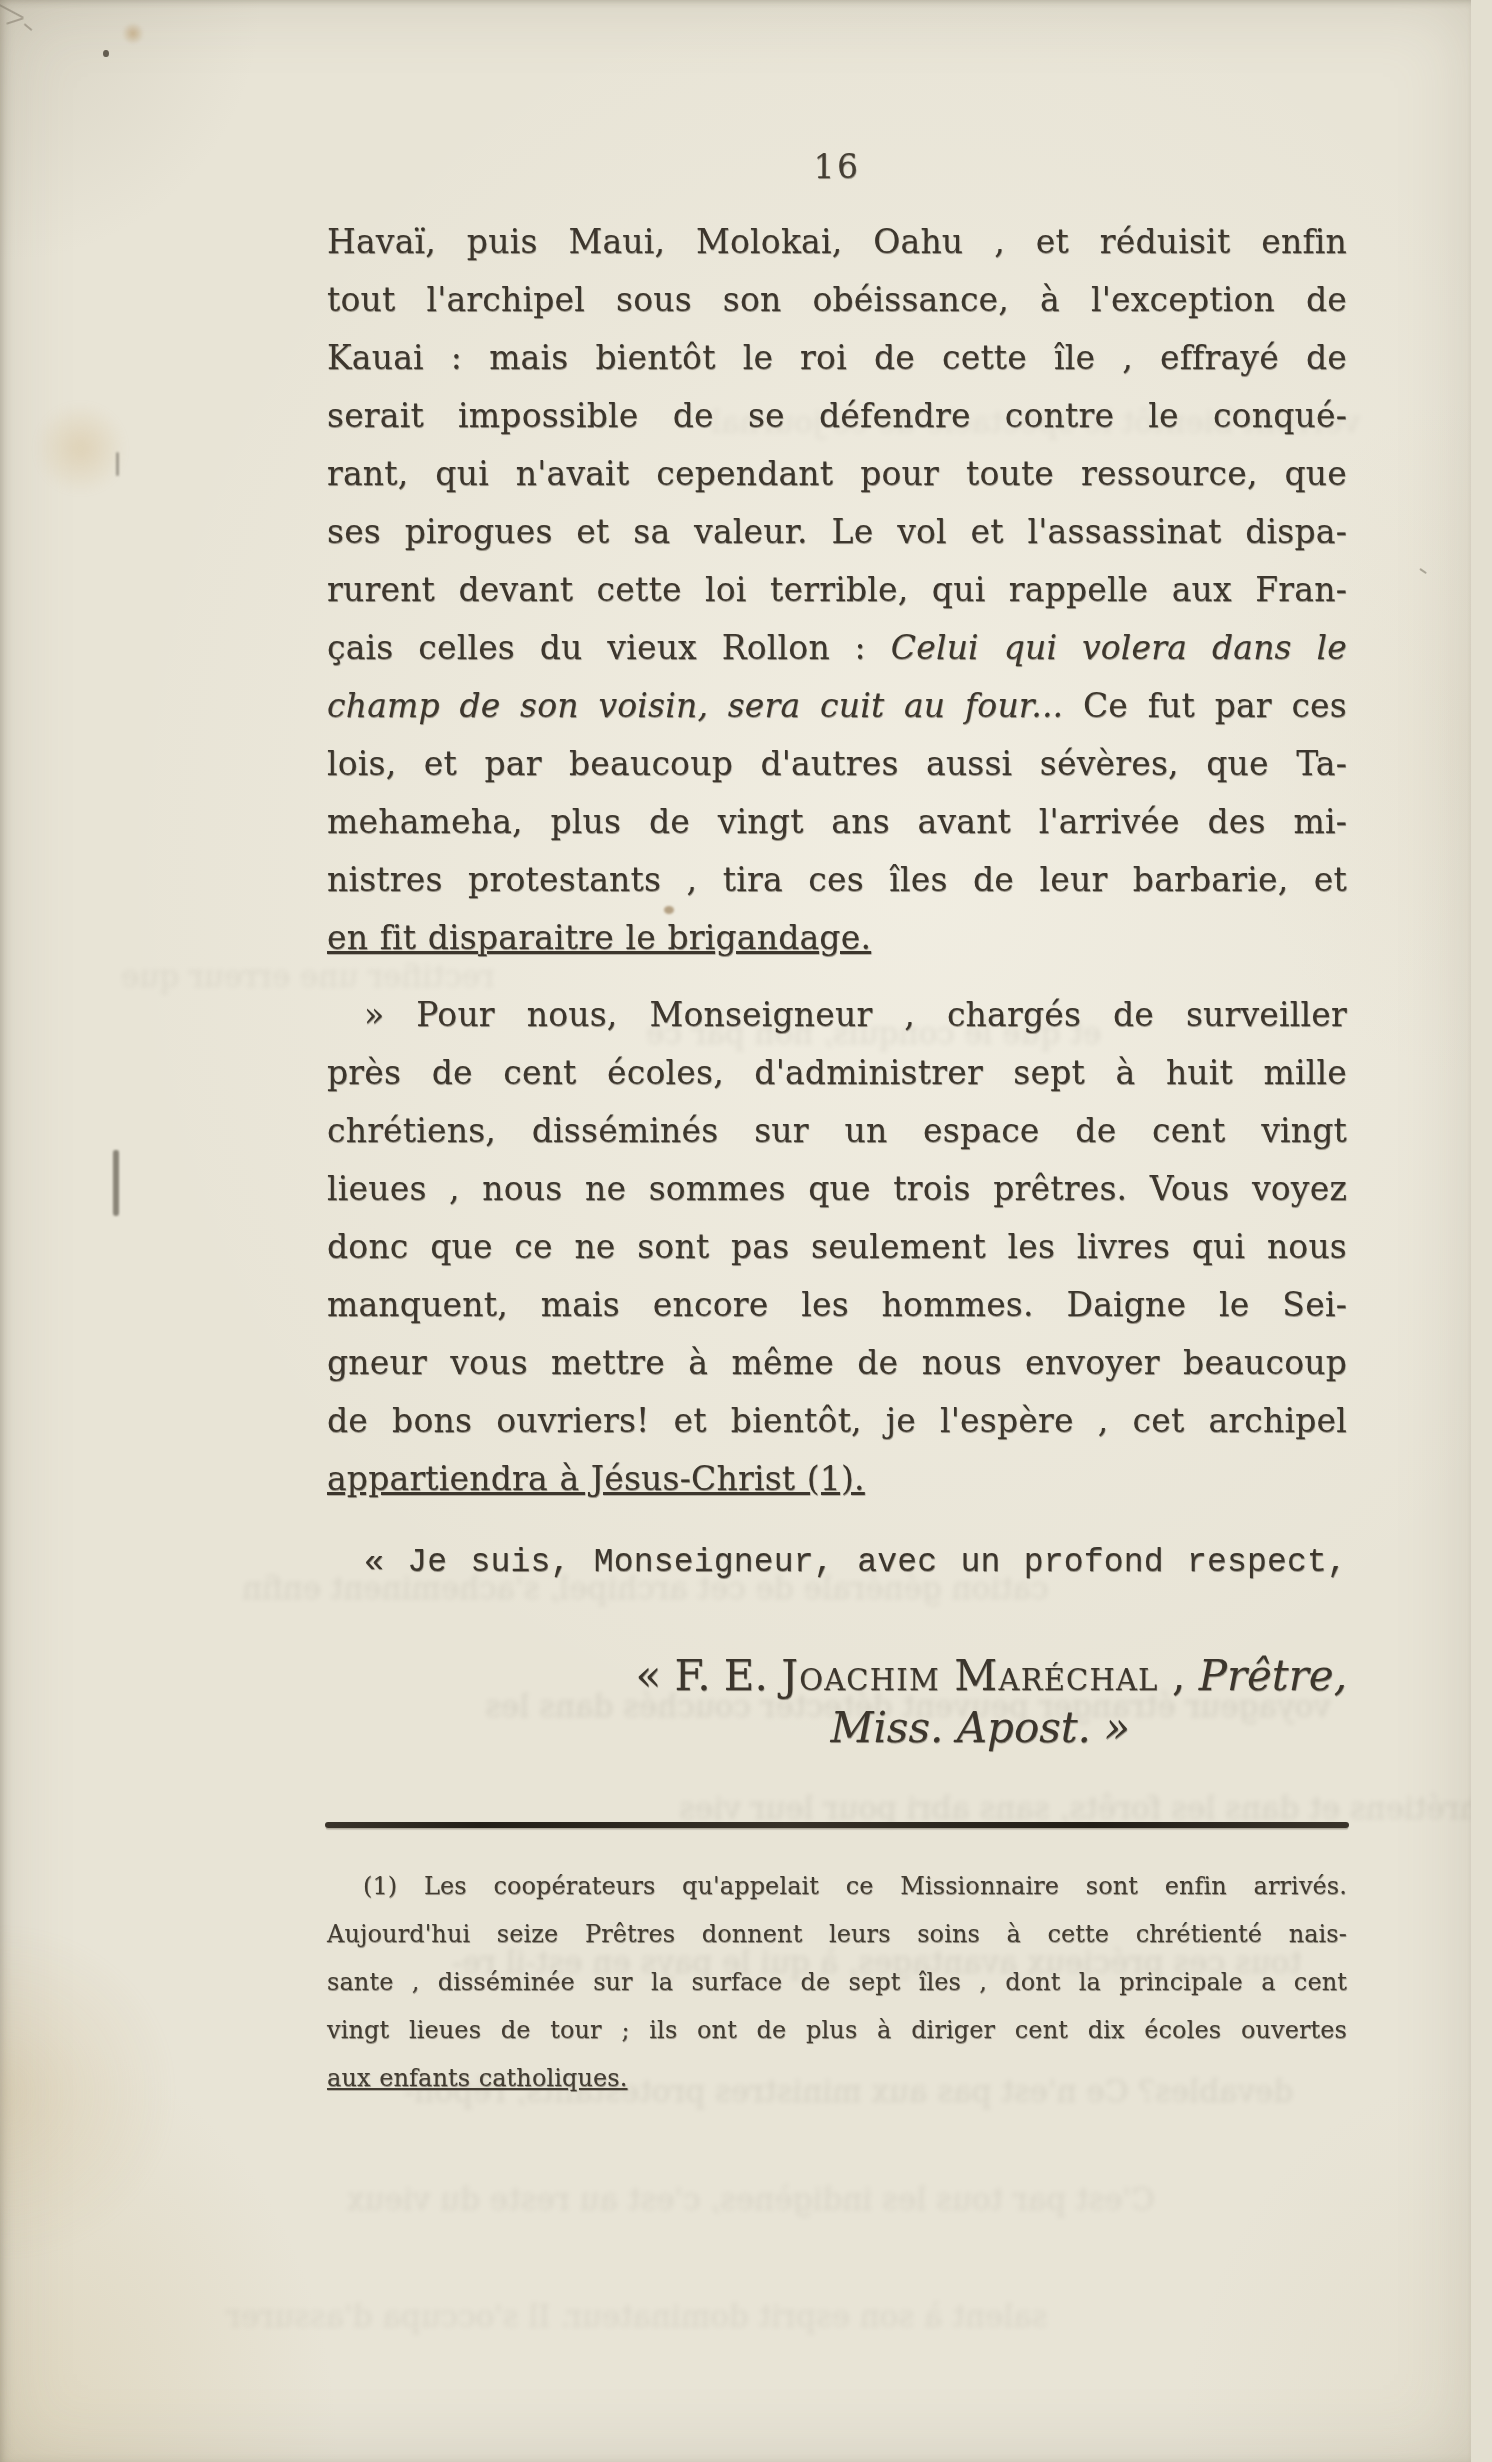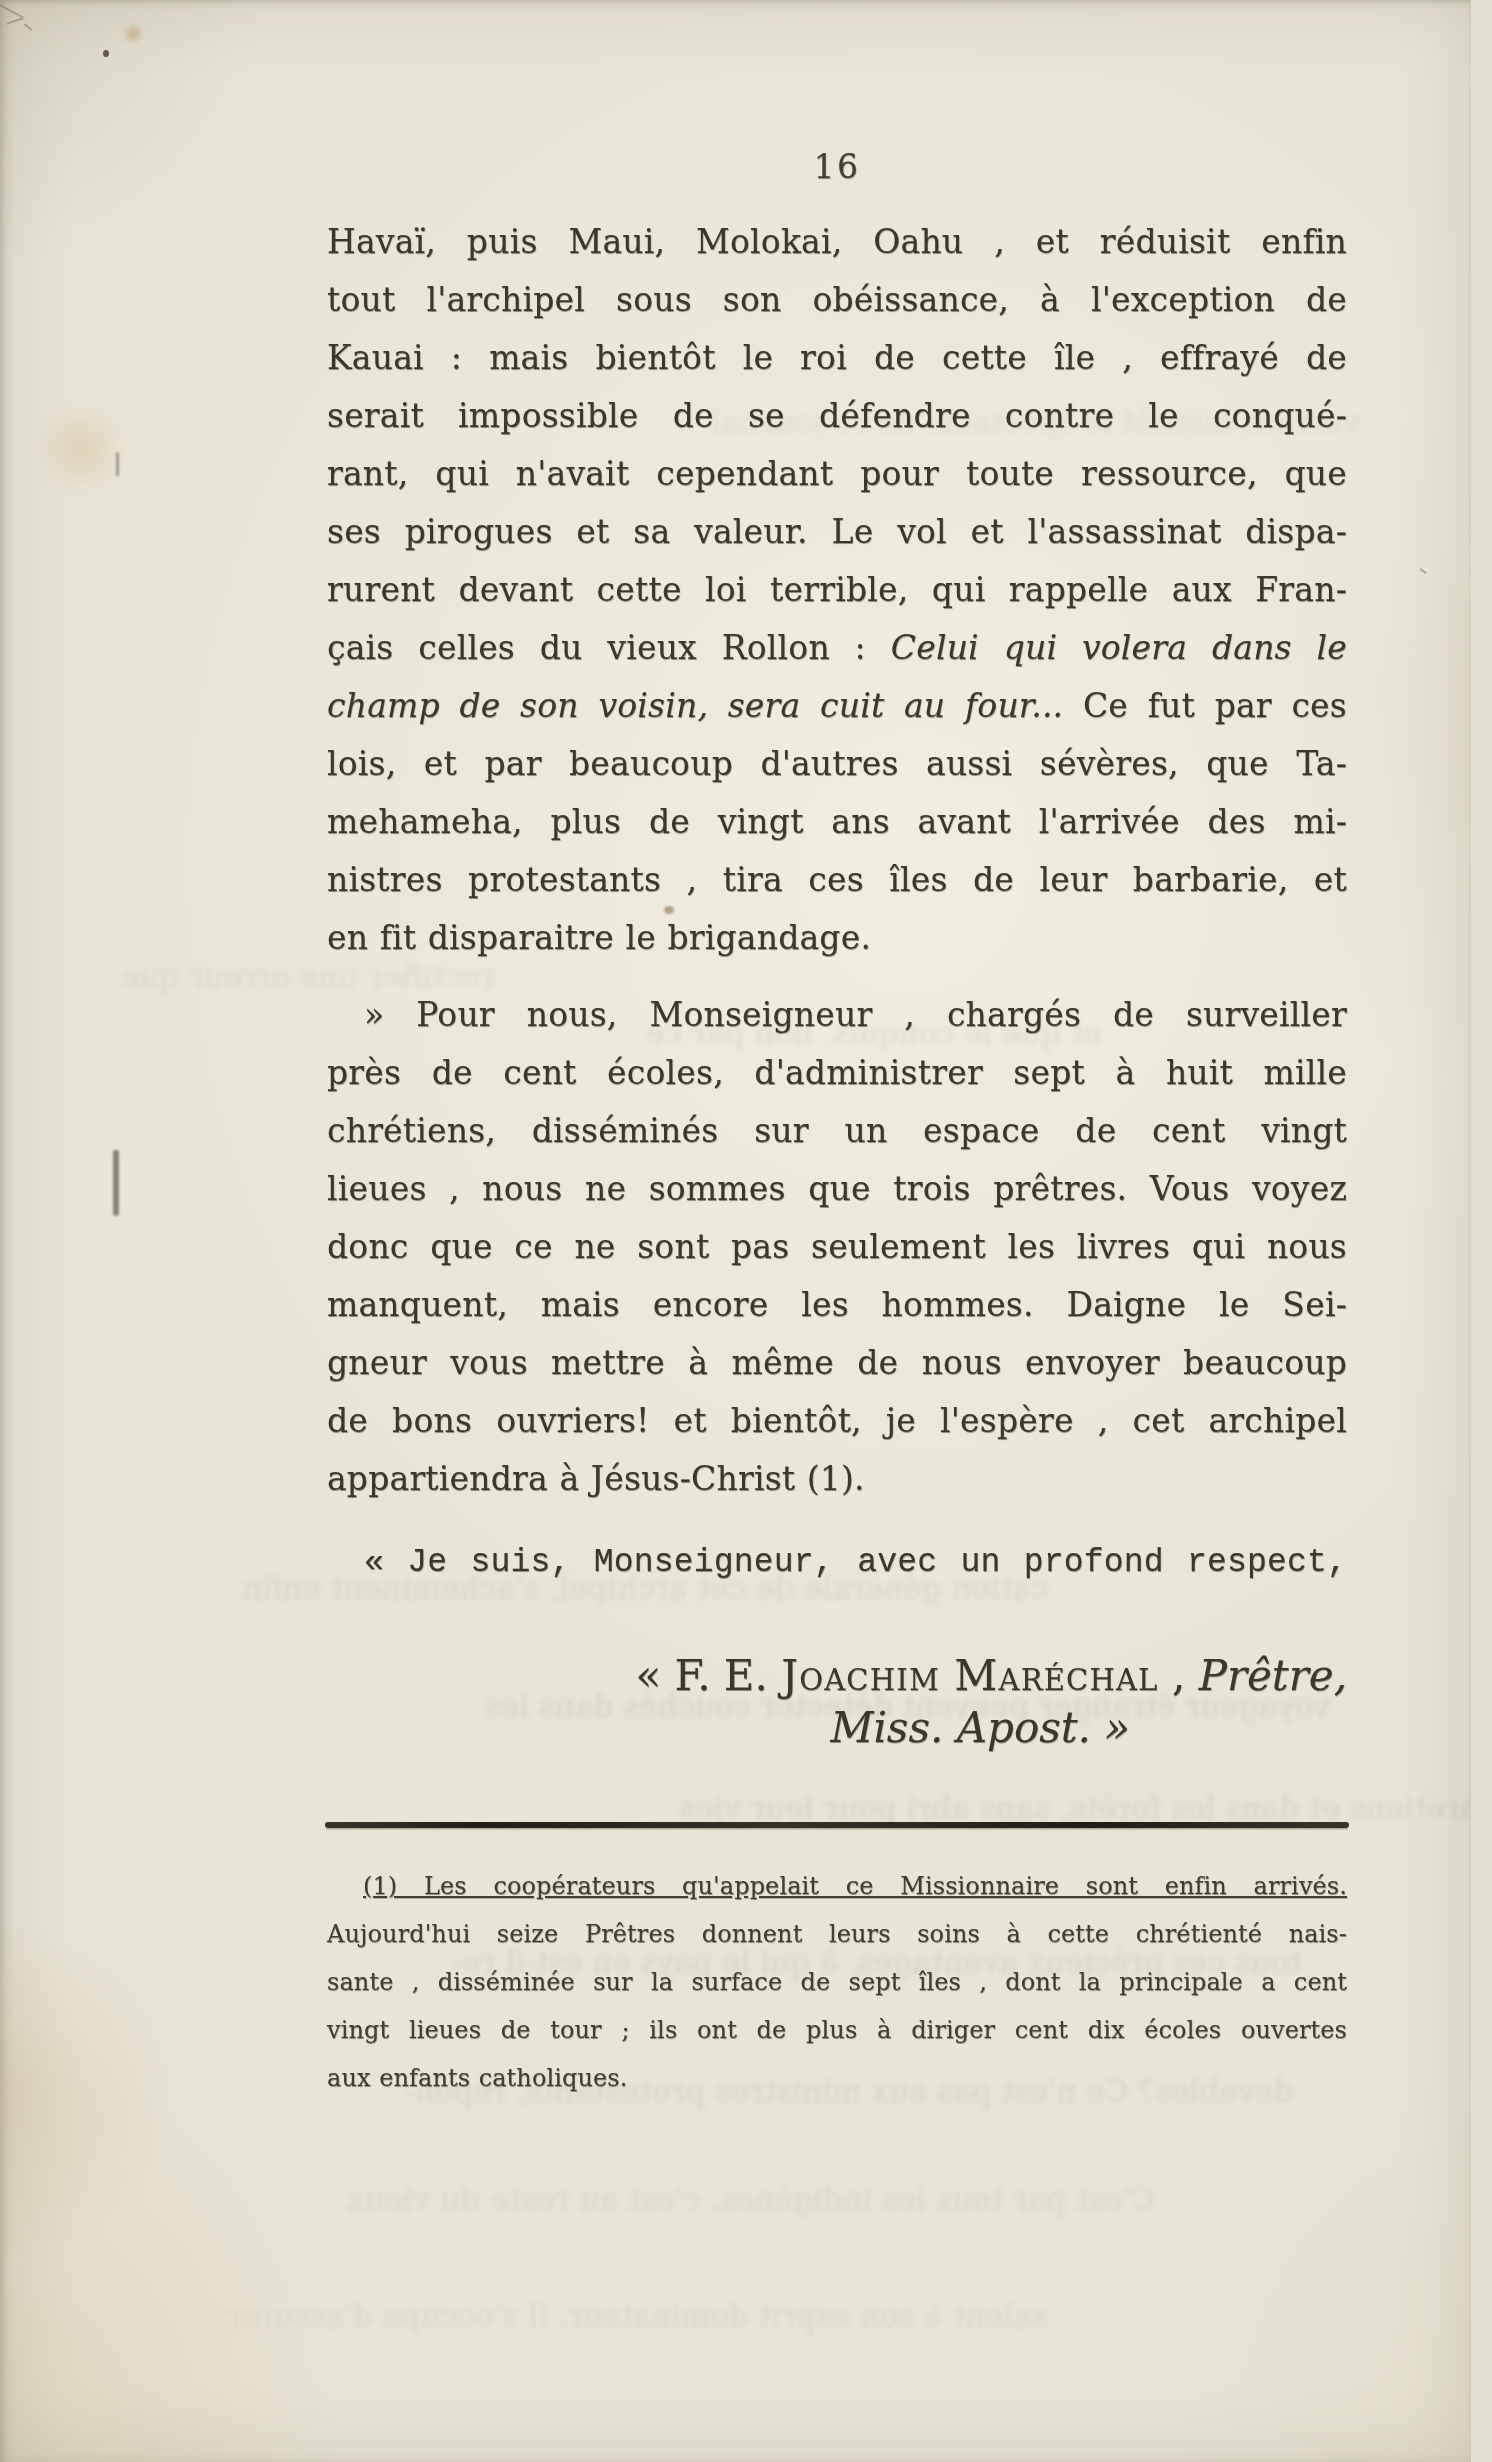--- a/index.html
+++ b/index.html
@@ -17,36 +17,36 @@
     color:#3c362d;
   }
   .ink{ text-shadow:0.5px 0.6px 0.7px rgba(52,44,34,.5); }
   .pagenum{
     position:absolute; top:147px; left:327px; width:1020px;
     text-align:center; font-size:33px; letter-spacing:2.4px; color:#443e34;
   }
   .textblock{ position:absolute; left:327px; top:213px; width:1020px; }
   .para{ font-size:33px; line-height:58px; word-spacing:0.8px; letter-spacing:0.2px; }
   .line{ text-align:justify; text-align-last:justify; }
-  .line.last{ text-align-last:left; }
+  .line.last{ text-align-last:left;text-decoration:underline; }
   .line.indent{ text-indent:37px; }
   .em{ font-style:italic; }
   .p2{ margin-top:19.4px; }
   .p3{ margin-top:26px;font-family:Liberation Mono, monospace; }
   .sig{ margin-top:58px; font-size:42px; line-height:52px; }
   .sig-l1{ text-align:right; }
   .sig-name{ font-variant:small-caps; letter-spacing:1.2px; }
   .sig-l2{ text-align:right; padding-right:217px; font-style:italic; }
   .rule{
     margin-top:68px; height:5.7px; width:1024px; margin-left:-1.6px;
     background:linear-gradient(90deg,#3a342b,#231f18 15%,#373128 45%,#221e17 75%,#3a342b);
     border-radius:3.2px; box-shadow:0 2.4px 0.8px -0.8px rgba(70,60,45,.35);
   }
   .fn{ margin-top:34px; font-size:24px; line-height:48px; letter-spacing:0.1px; color:#423c32; }
-  .fn .line.indent{ text-indent:36px;text-decoration:underline; }
+  .fn .line.indent{ text-indent:36px; }
 
   
   .ghost{
     position:absolute; white-space:nowrap; font-size:31px; color:#6f6a5d;
     opacity:.13; filter:blur(2.4px); transform:scaleX(-1); pointer-events:none;
   }
   .g0{top:1015px;left:646px;} .g1{top:404px;left:711px;opacity:.09;}
   .g2{top:958px;left:121px;opacity:.10;} .g3{top:1570px;left:242px;}
   .g4{top:1688px;left:485px;opacity:.16;} .g5{top:1790px;left:679px;opacity:.15;}
   .g6{top:1944px;left:452px;opacity:.15;} .g7{top:2073px;left:404px;opacity:.14;}

